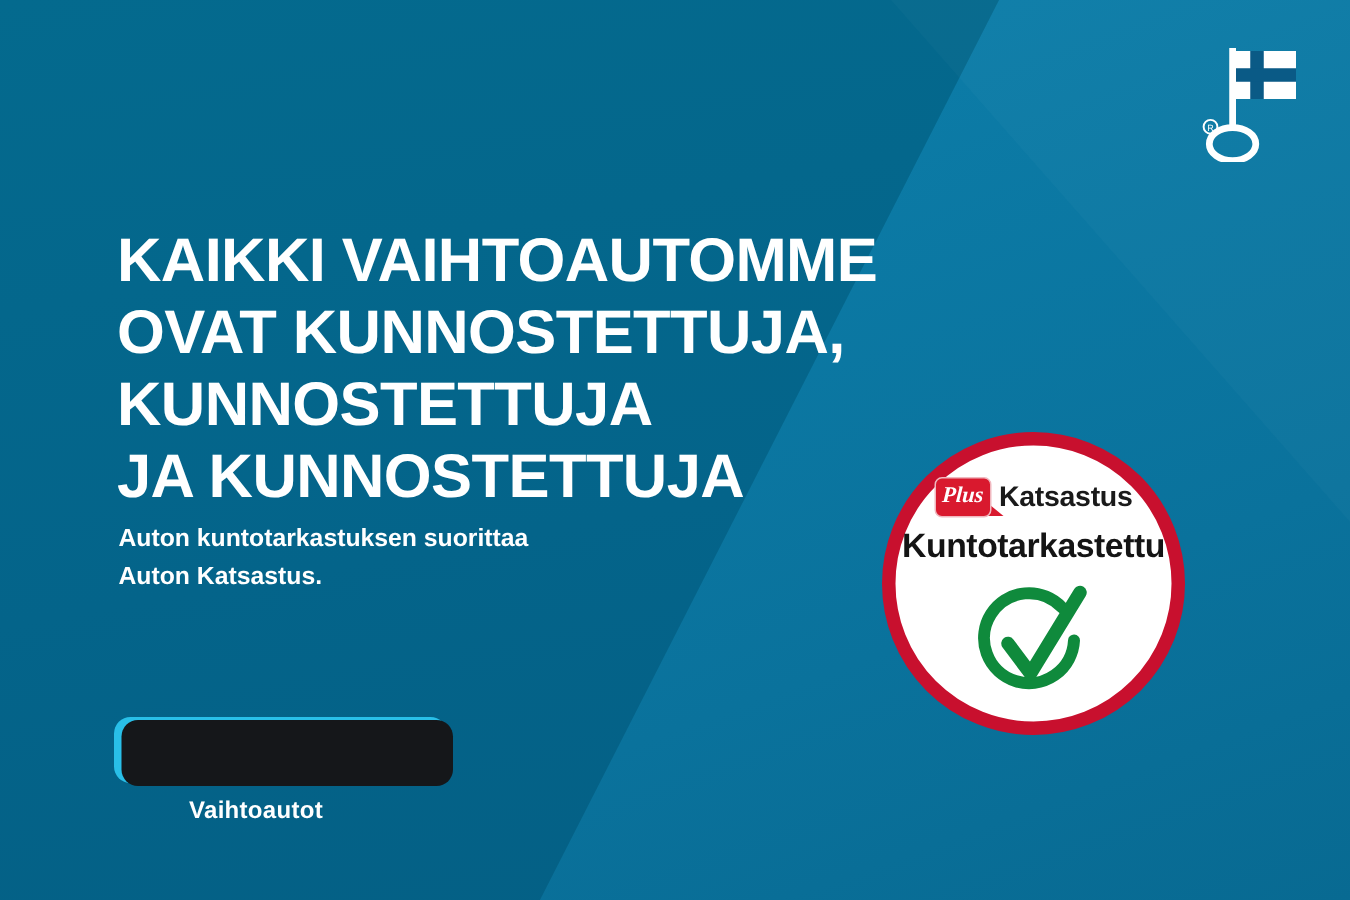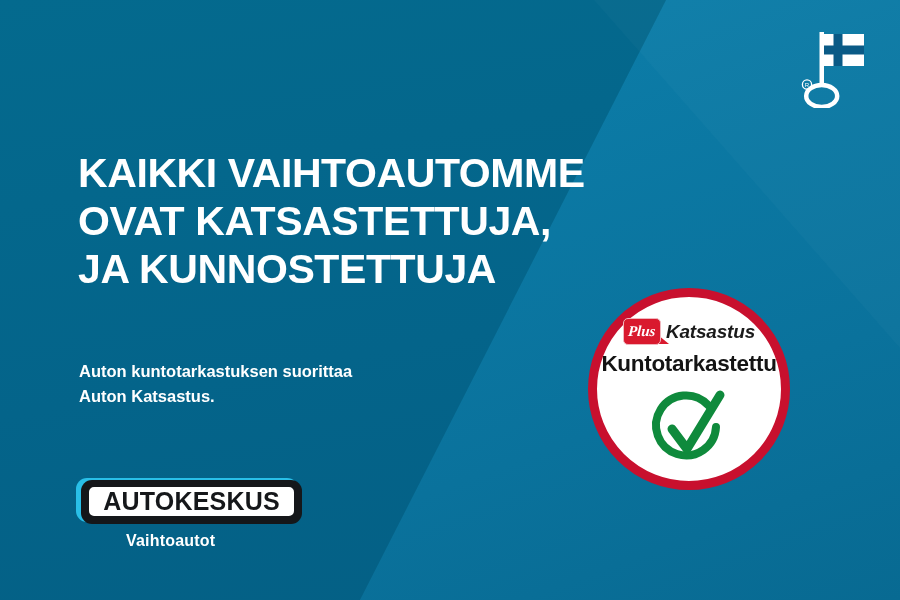--- a/index.html
+++ b/index.html
@@ -65,21 +65,21 @@
     font-size: 41px;
     line-height: 48px;
     letter-spacing: -0.4px;
   }
   .headline .hl-line { display: block; white-space: nowrap; }
 
   
   .subcopy {
     position: absolute;
     left: 79px;
-    top: 342px;
+    top: 330px;
     width: 430px;
     color: #ffffff;
     font-weight: bold;
     font-size: 16.5px;
     line-height: 25px;
   }
   .subcopy .sub-line { display: block; }
 
   
   .logo-wrap {
@@ -189,21 +189,20 @@
     width: 0; height: 0;
     border-left: 11px solid #d9192e;
     border-top: 9px solid transparent;
   }
   .katsastus-text {
     color: #1a1a1a;
     font-weight: bold;
     font-size: 19px;
     letter-spacing: -0.2px;
     line-height: 1;
-    font-style: italic;
   }
   .badge-title {
     margin-top: 8px;
     color: #141414;
     font-weight: bold;
     font-size: 22.5px;
     letter-spacing: -0.3px;
     line-height: 1;
   }
   .badge-check {
@@ -245,36 +244,34 @@
       <rect x="38" y="19.5" width="42" height="9" fill="#0a5a86"></rect>
 
       <circle cx="21" cy="58.5" r="4.6" fill="none" stroke="#ffffff" stroke-width="1.3"></circle>
       <text x="21" y="61.4" font-family="Liberation Sans, sans-serif" font-size="6" fill="#ffffff" text-anchor="middle">R</text>
     </svg>
     <span class="sr-only">Avainlippu</span>
   </div>
 
   <h1 class="headline">
     <span class="hl-line">KAIKKI VAIHTOAUTOMME</span>
-    <span class="hl-line">OVAT KATSASTETTUJA,</span>
+    <span class="hl-line">OVAT KUNNOSTETTUJA,</span>
+    <span class="hl-line">KUNNOSTETTUJA</span>
     <span class="hl-line">JA KUNNOSTETTUJA</span>
   </h1>
 
   <p class="subcopy">
     <span class="sub-line">Auton kuntotarkastuksen suorittaa</span>
     <span class="sub-line">Auton Katsastus.</span>
   </p>
 
   <div class="logo-wrap">
     <div class="plate">
       <div class="plate-cyan"></div>
       <div class="plate-black"></div>
-      <div class="plate-inner">
-        <span class="plate-text">AUTOKESKUS</span>
-      </div>
     </div>
     <div class="tagline">Vaihtoautot</div>
   </div>
 
   <div class="badge">
 
     <div class="badge-brandrow">
       <span class="plus-mark">
         <span class="plus-tail"></span>
         <span class="plus-box">

